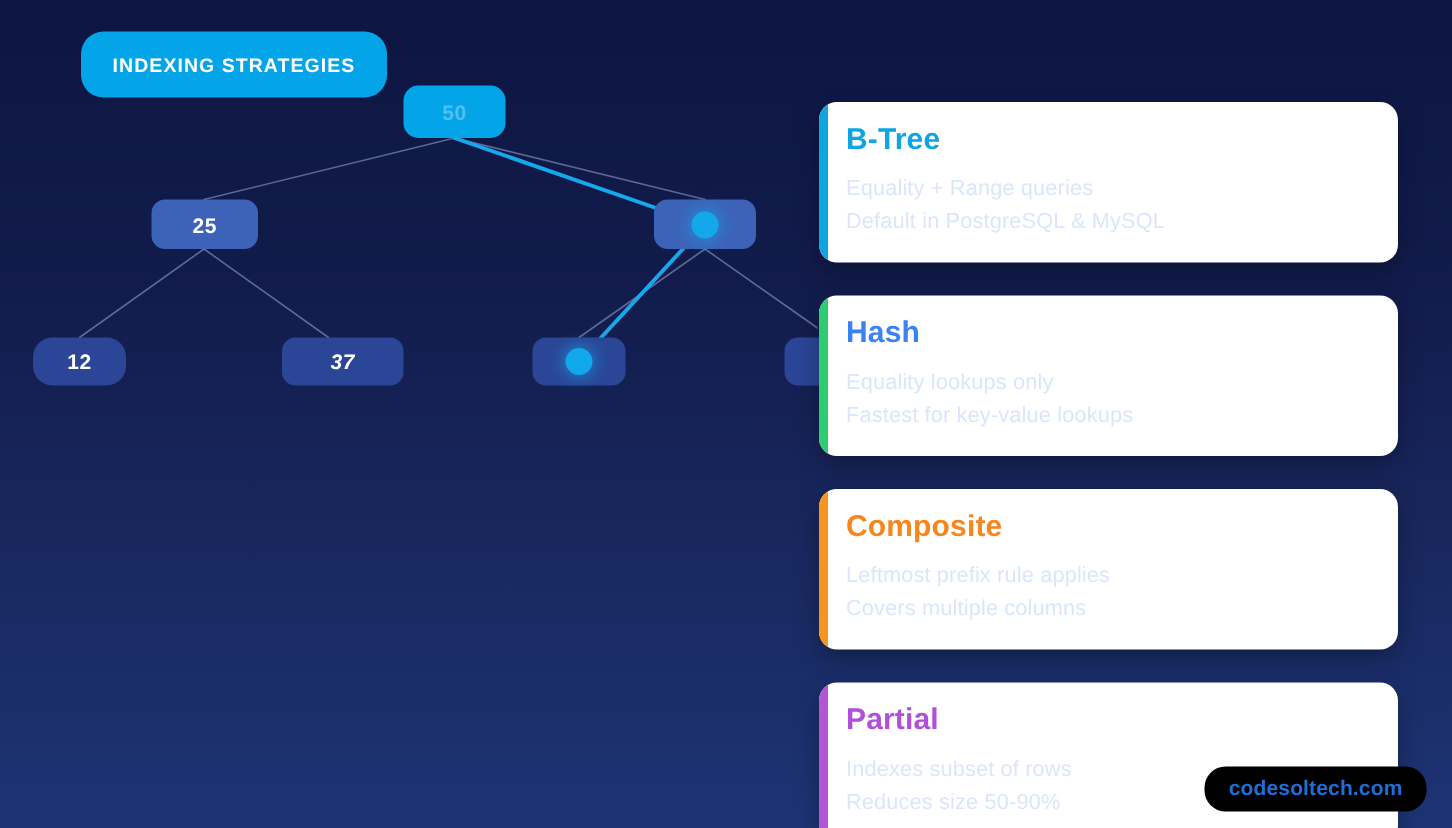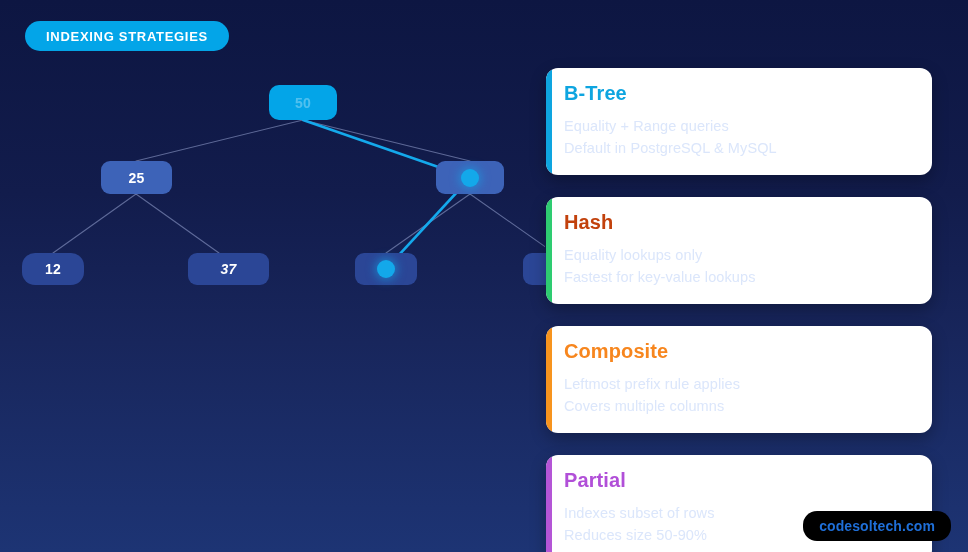--- a/index.html
+++ b/index.html
@@ -15,43 +15,43 @@
     position: relative;
     font-family: "Liberation Sans", "DejaVu Sans", sans-serif;
     background: linear-gradient(to bottom, #0d1642 0%, #121c4c 35%, #18265c 62%, #1d3474 100%);
     color: #ffffff;
     -webkit-font-smoothing: antialiased;
   }
 
   
   .section-badge {
     position: absolute;
-    left: 25px;
+    left: 54px;
     top: 21px;
     width: 204px;
-    height: 30px;
+    height: 44px;
     border-radius: 15px;
     background: #03a5e8;
     display: flex;
     align-items: center;
     justify-content: center;
     letter-spacing: 0.6px;
   }
   .section-badge span {
     font-size: 13px;
     font-weight: bold;
     color: #ffffff;
     letter-spacing: 0.7px;
   }
 
   
   .tree-panel {
     position: absolute;
     left: 0;
-    top: 72px;
+    top: 44px;
     width: 545px;
     height: 240px;
   }
 
   .tree-svg {
     position: absolute;
     left: 0;
     top: 0;
     width: 545px;
     height: 240px;
@@ -204,21 +204,21 @@
 
 <div class="cards" id="cards-container">
     <div class="card">
       <div class="card-accent" style="background: rgb(14, 165, 224);"></div>
       <div class="card-title" style="color: rgb(14, 165, 224);">B-Tree</div>
       <div class="card-line">Equality + Range queries</div>
       <div class="card-line">Default in PostgreSQL &amp; MySQL</div>
     </div>
     <div class="card">
       <div class="card-accent" style="background: rgb(46, 204, 113);"></div>
-      <div class="card-title" style="color: #c2410c;">Hash</div>
+      <div class="card-title" style="color: #3b82f6;">Hash</div>
       <div class="card-line">Equality lookups only</div>
       <div class="card-line">Fastest for key-value lookups</div>
     </div>
     <div class="card">
       <div class="card-accent" style="background: rgb(247, 148, 30);"></div>
       <div class="card-title" style="color: rgb(247, 134, 30);">Composite</div>
       <div class="card-line">Leftmost prefix rule applies</div>
       <div class="card-line">Covers multiple columns</div>
     </div>
     <div class="card">

